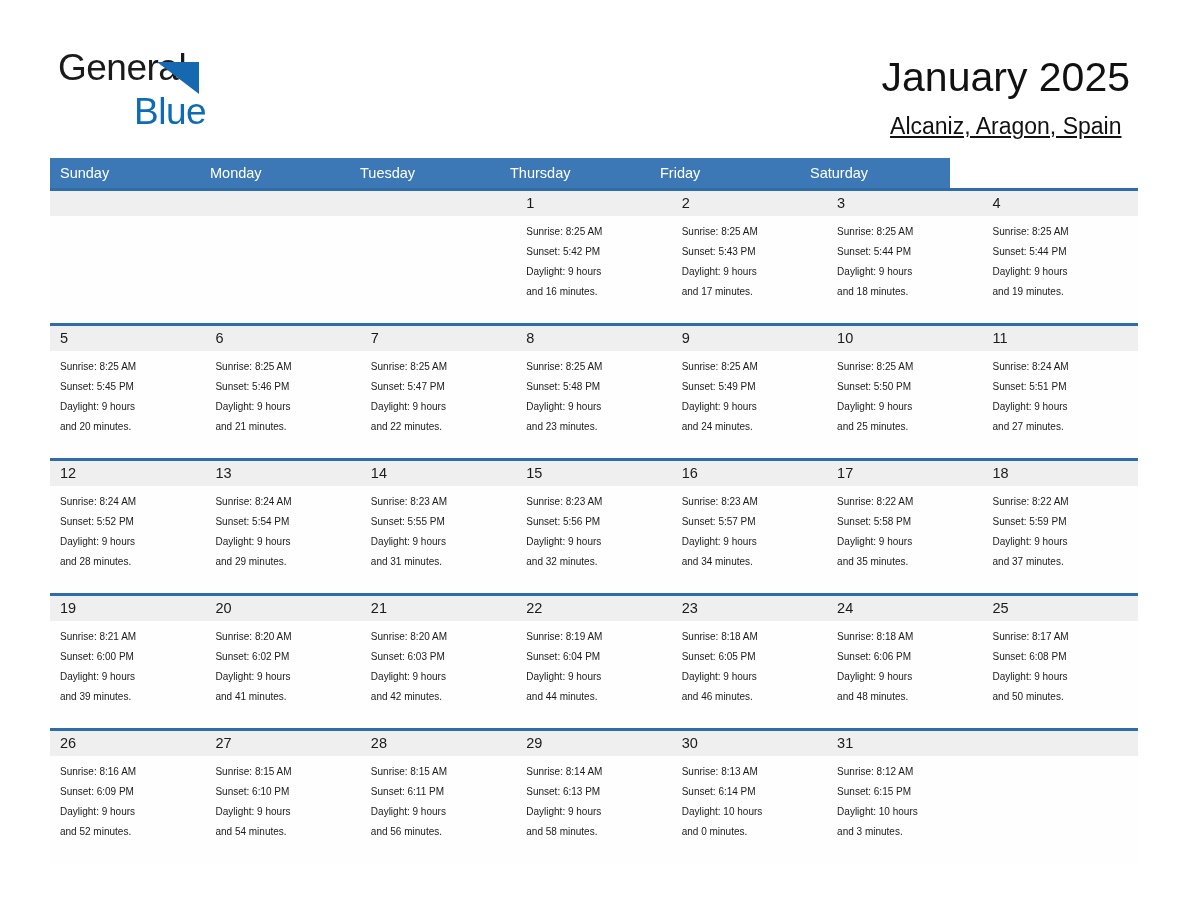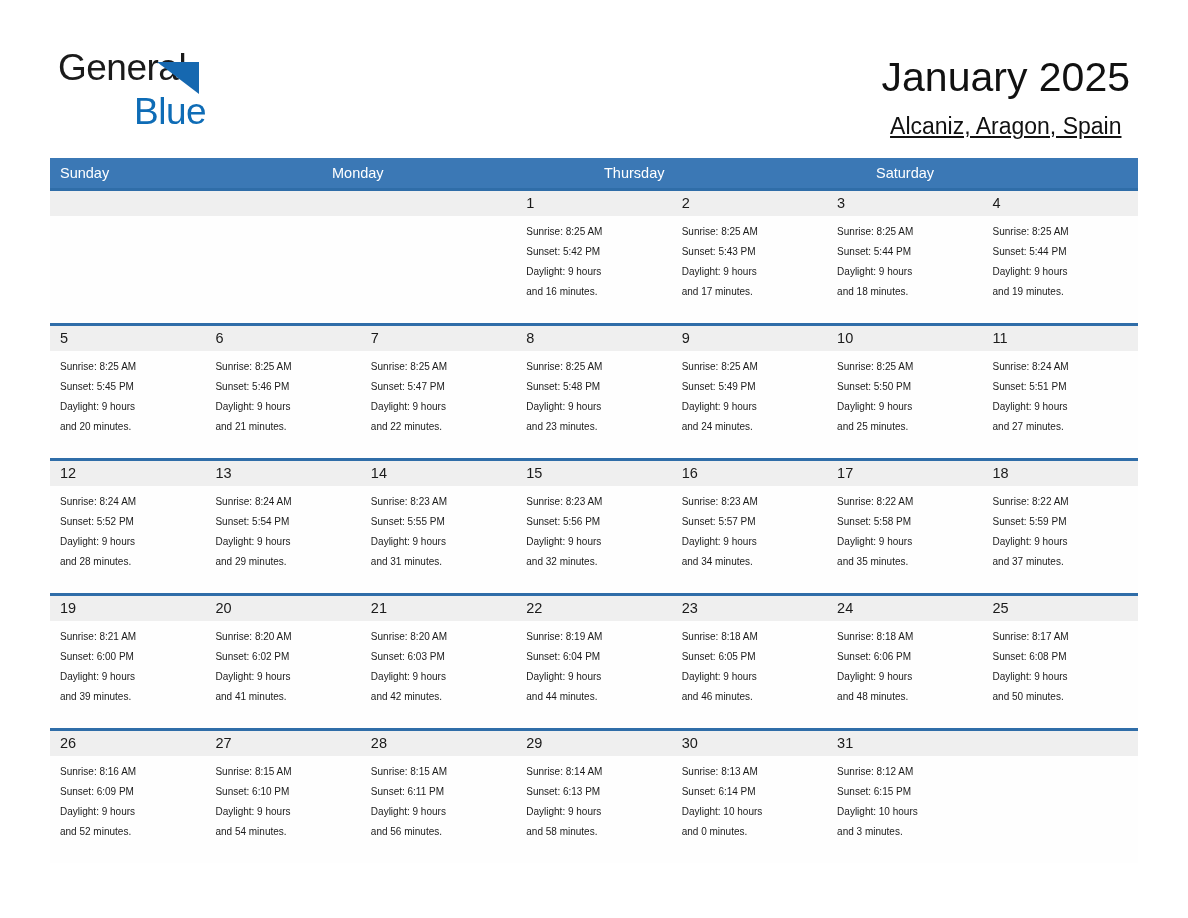--- a/index.html
+++ b/index.html
@@ -99,21 +99,21 @@
   
   .calendar {
     position: absolute;
     left: 50px;
     top: 158px;
     width: 1088px;
   }
 
   .weekday-row {
     display: flex;
-    width: 1088px;
+    width: 900px;
     height: 30px;
     background: #3B78B5;
   }
   .weekday {
     flex: 1 1 0;
     box-sizing: border-box;
     padding-left: 10px;
     color: #FFFFFF;
     font-size: 14.5px;
     line-height: 30px;
@@ -186,21 +186,23 @@
       <div class="cal-subtitle">Alcaniz, Aragon, Spain</div>
     </div>
 
   </div>
 
   <div class="calendar">
 
     <div class="weekday-row">
       <div class="weekday">Sunday</div>
       <div class="weekday">Monday</div>
+      <div class="weekday">Tuesday</div>
       <div class="weekday">Thursday</div>
+      <div class="weekday">Friday</div>
       <div class="weekday">Saturday</div>
     </div>
 
     <div class="week">
       <div class="week-inner">
         <div class="day empty">
           <div class="day-num-band"><span class="day-num"></span></div>
           <div class="day-info">
             <div></div>
             <div></div>

